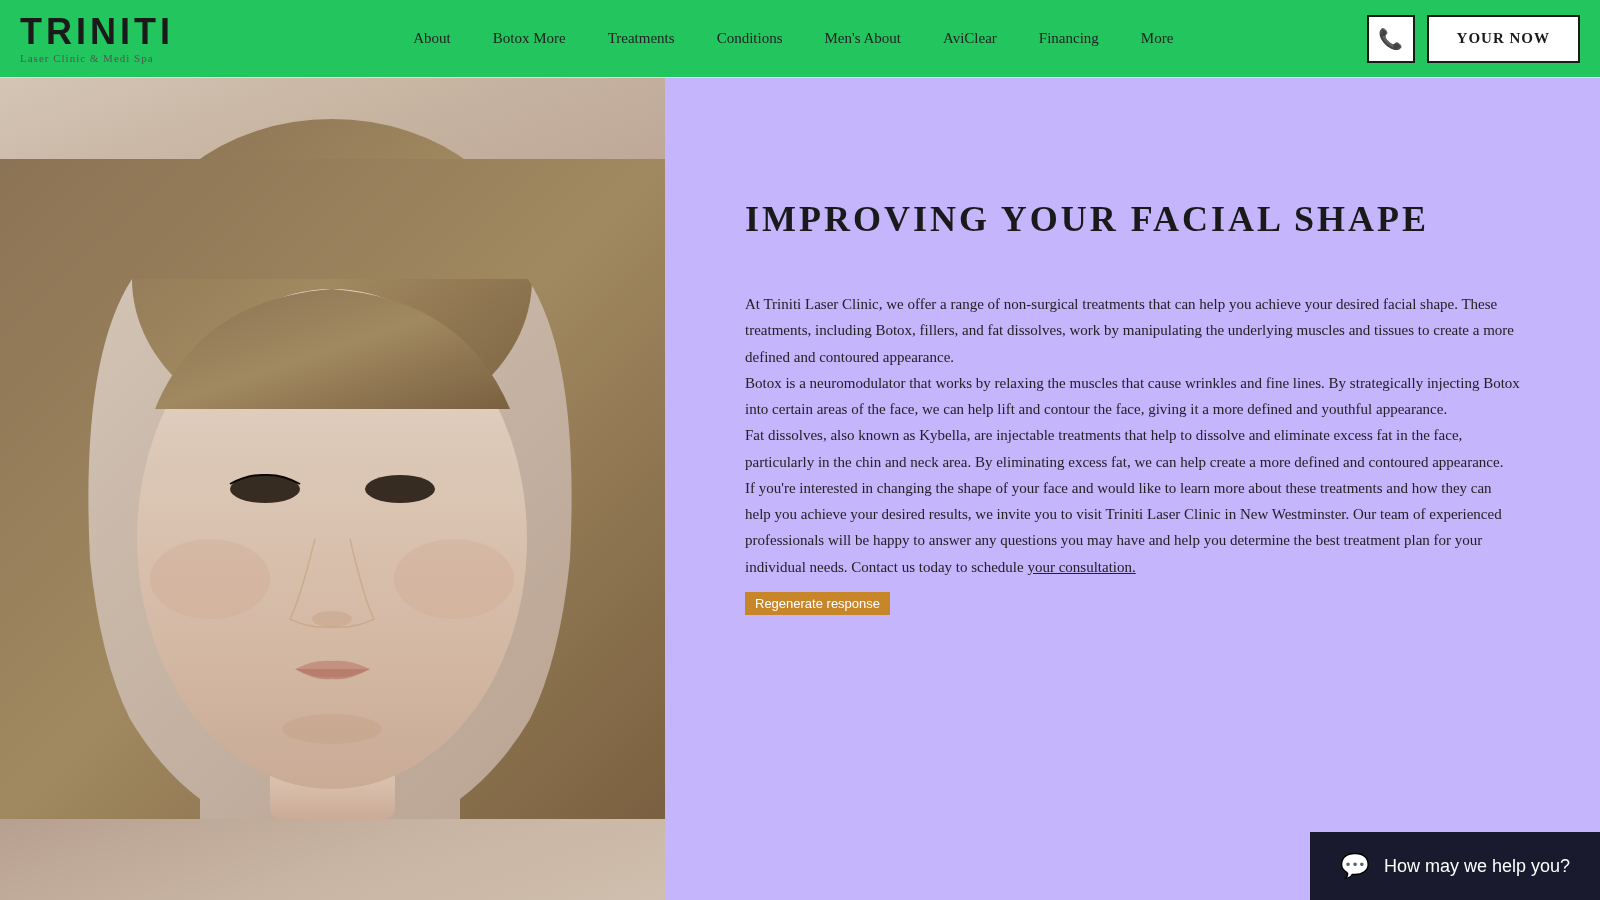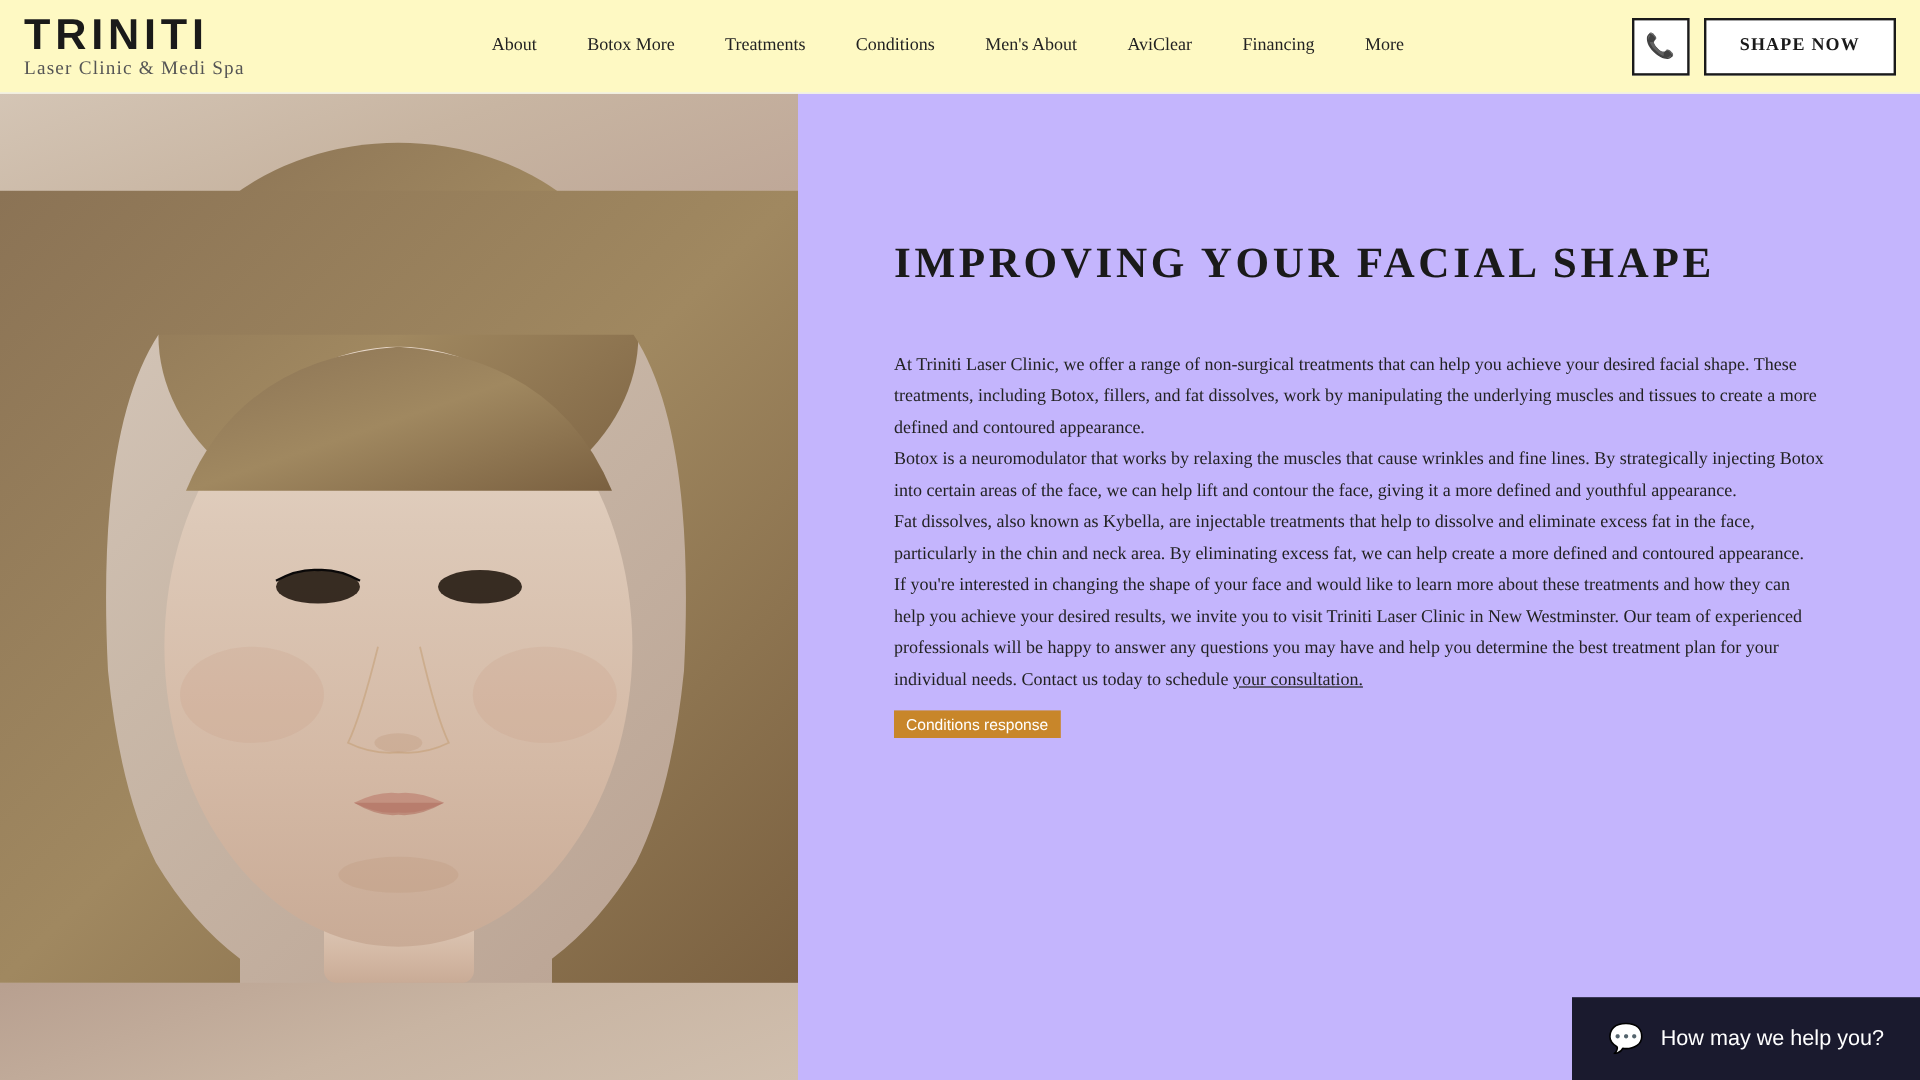--- a/index.html
+++ b/index.html
@@ -17,21 +17,21 @@
     }
 
     
     header {
       display: flex;
       align-items: center;
       justify-content: space-between;
       padding: 12px 20px;
       height: 78px;
       border-bottom: 1px solid #eee;
-      background: #fef9c3;
+      background: #22c55e;
       position: relative;
       z-index: 10;
     }
 
     .logo-area {
       display: flex;
       flex-direction: column;
       align-items: flex-start;
       min-width: 200px;
     }
@@ -39,21 +39,21 @@
     .logo-text {
       font-family: 'Arial Narrow', Arial, sans-serif;
       font-size: 36px;
       font-weight: 700;
       letter-spacing: 4px;
       color: #1a1a1a;
       line-height: 1;
     }
 
     .logo-sub {
-      font-size: 16px;
+      font-size: 11px;
       color: #555;
       letter-spacing: 1px;
       margin-top: 2px;
     }
 
     nav {
       display: flex;
       align-items: center;
       gap: 6px;
       flex: 1;
@@ -227,21 +227,21 @@
     <a>Men's About</a>
     <a>AviClear</a>
     <a>Financing</a>
     <a>More</a>
   </nav>
 
   <div class="header-actions">
     <button class="phone-btn">
       <span>📞</span>
     </button>
-    <button class="book-btn">SHAPE NOW</button>
+    <button class="book-btn">YOUR NOW</button>
   </div>
 </header>
 
 <div class="main-content">
 
   <div class="image-panel">
     <div class="face-image">
       <svg class="face-svg" viewBox="0 0 665 660" xmlns="http://www.w3.org/2000/svg">
         <defs>
           <linearGradient id="bgGrad" x1="0%" y1="0%" x2="100%" y2="100%">
@@ -309,21 +309,21 @@
       </p>
       <p>
         Botox is a neuromodulator that works by relaxing the muscles that cause wrinkles and fine lines. By strategically injecting Botox into certain areas of the face, we can help lift and contour the face, giving it a more defined and youthful appearance.
       </p>
       <p>
         Fat dissolves, also known as Kybella, are injectable treatments that help to dissolve and eliminate excess fat in the face, particularly in the chin and neck area. By eliminating excess fat, we can help create a more defined and contoured appearance.
       </p>
       <p>
         If you're interested in changing the shape of your face and would like to learn more about these treatments and how they can help you achieve your desired results, we invite you to visit Triniti Laser Clinic in New Westminster. Our team of experienced professionals will be happy to answer any questions you may have and help you determine the best treatment plan for your individual needs. Contact us today to schedule <a href="#" style="color:#222; text-decoration: underline;">your consultation.</a>
       </p>
-      <button class="regenerate-btn">Conditions response</button>
+      <button class="regenerate-btn">Regenerate response</button>
     </div>
   </div>
 
 </div>
 
 <div class="chat-widget">
   <span class="chat-icon">💬</span>
   <span>How may we help you?</span>
 </div>
 

